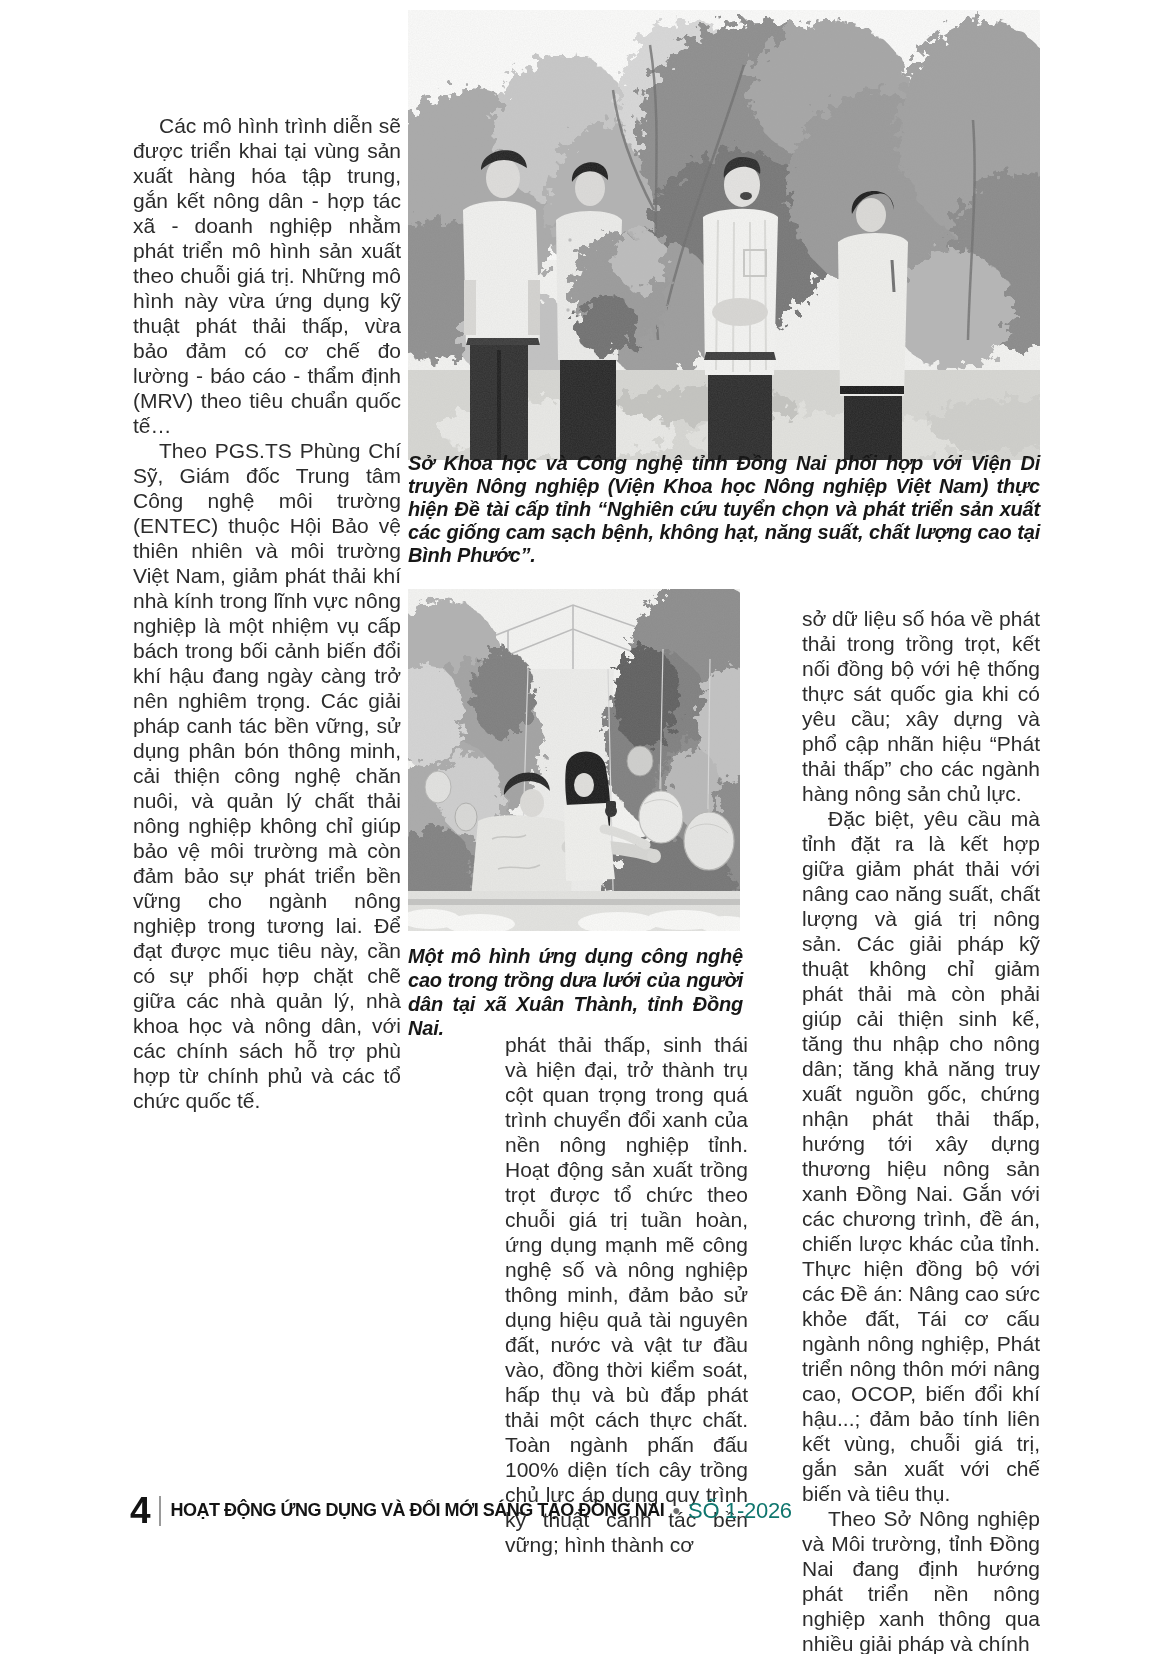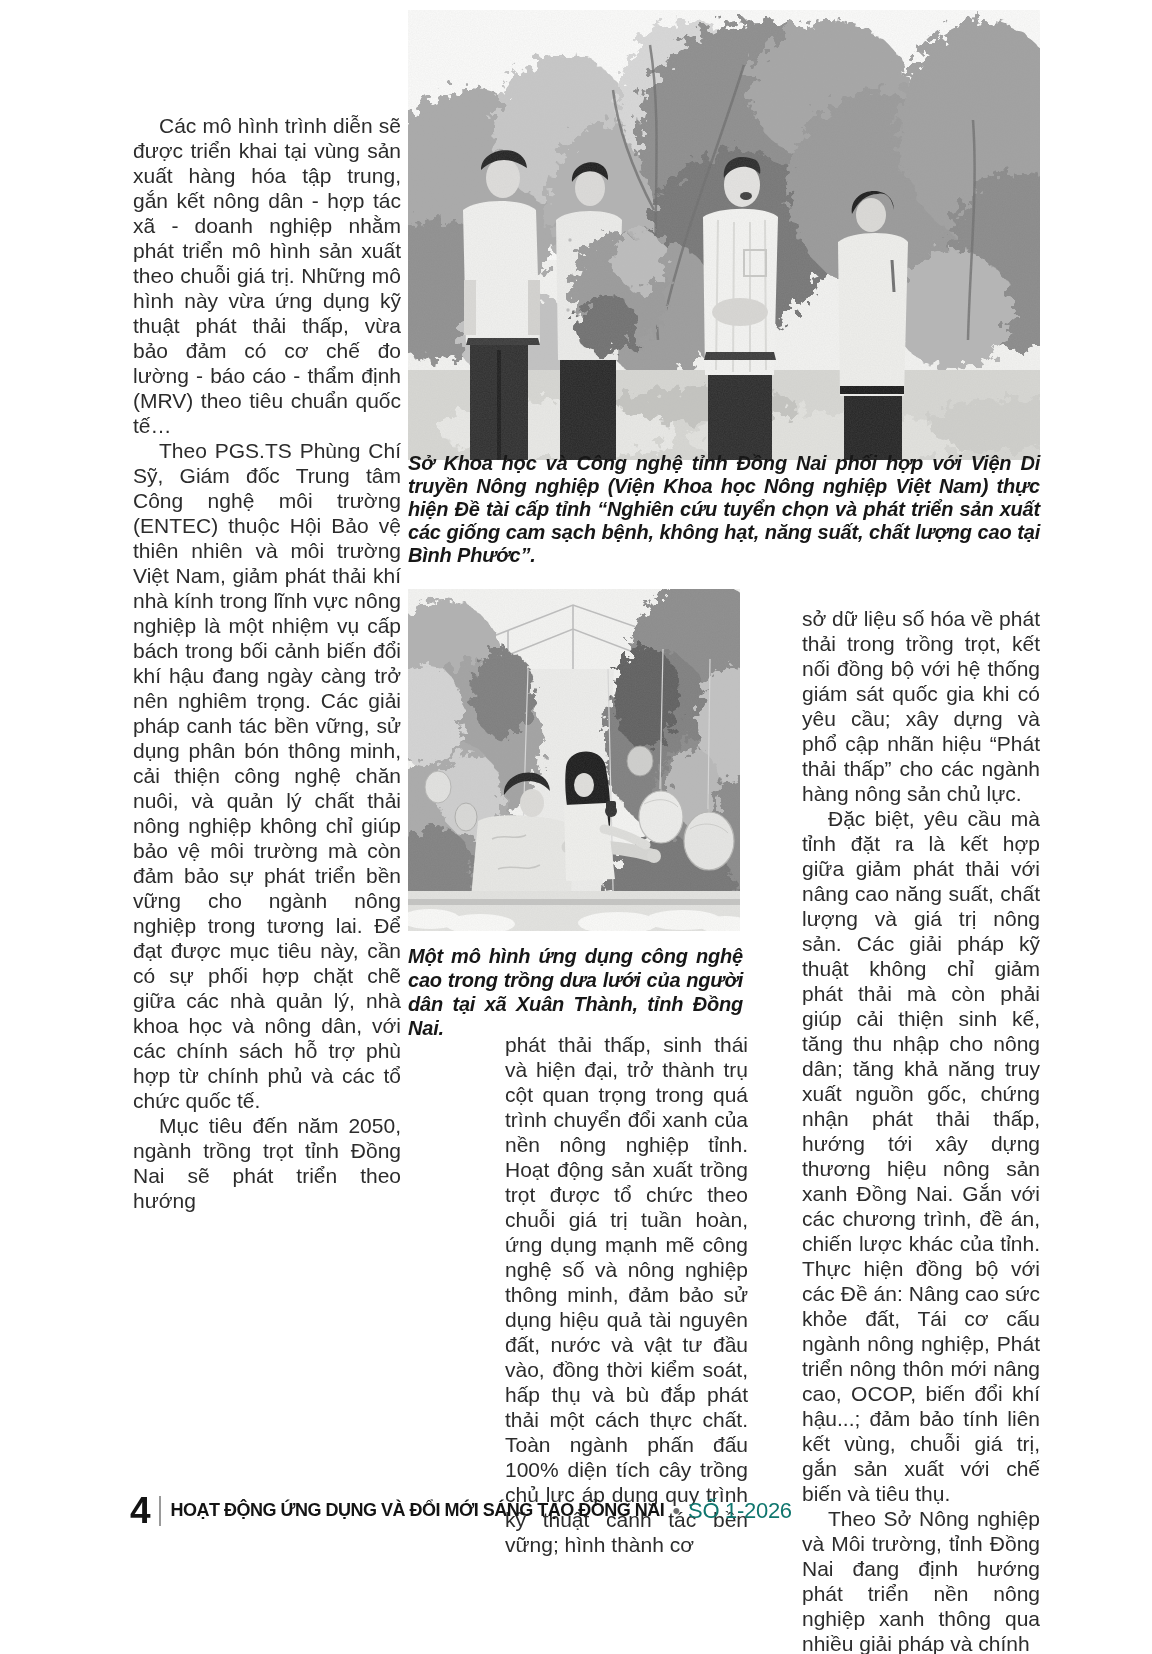--- a/index.html
+++ b/index.html
@@ -140,21 +140,20 @@
       </g>
       <rect width="632" height="450" filter="url(#grain1)"></rect>
     </svg>
   </div>
 
   <div class="photo-caption" style="left:408px; top:452px; width:632px;">Sở Khoa học và Công nghệ tỉnh Đồng Nai phối hợp với Viện Di truyền Nông nghiệp (Viện Khoa học Nông nghiệp Việt Nam) thực hiện Đề tài cấp tỉnh “Nghiên cứu tuyển chọn và phát triển sản xuất các giống cam sạch bệnh, không hạt, năng suất, chất lượng cao tại Bình Phước”.</div>
 
   <div class="col" id="col-left" style="left:133px; top:113px; width:268px;">
     <p>Các mô hình trình diễn sẽ được triển khai tại vùng sản xuất hàng hóa tập trung, gắn kết nông dân - hợp tác xã - doanh nghiệp nhằm phát triển mô hình sản xuất theo chuỗi giá trị. Những mô hình này vừa ứng dụng kỹ thuật phát thải thấp, vừa bảo đảm có cơ chế đo lường - báo cáo - thẩm định (MRV) theo tiêu chuẩn quốc tế…</p>
     <p>Theo PGS.TS Phùng Chí Sỹ, Giám đốc Trung tâm Công nghệ môi trường (ENTEC) thuộc Hội Bảo vệ thiên nhiên và môi trường Việt Nam, giảm phát thải khí nhà kính trong lĩnh vực nông nghiệp là một nhiệm vụ cấp bách trong bối cảnh biến đổi khí hậu đang ngày càng trở nên nghiêm trọng. Các giải pháp canh tác bền vững, sử dụng phân bón thông minh, cải thiện công nghệ chăn nuôi, và quản lý chất thải nông nghiệp không chỉ giúp bảo vệ môi trường mà còn đảm bảo sự phát triển bền vững cho ngành nông nghiệp trong tương lai. Để đạt được mục tiêu này, cần có sự phối hợp chặt chẽ giữa các nhà quản lý, nhà khoa học và nông dân, với các chính sách hỗ trợ phù hợp từ chính phủ và các tổ chức quốc tế.</p>
-    <p>Mục tiêu đến năm 2050, ngành trồng trọt tỉnh Đồng Nai sẽ phát triển theo hướng</p>
   </div>
 
   <div class="photo" style="left:408px; top:589px; width:332px; height:342px;">
     <svg viewBox="0 0 332 342" preserveAspectRatio="none">
       <defs>
         <filter id="leaf2" x="-25%" y="-25%" width="150%" height="150%">
           <feTurbulence type="fractalNoise" baseFrequency="0.11" numOctaves="3" seed="11" result="n2"></feTurbulence>
           <feDisplacementMap in="SourceGraphic" in2="n2" scale="24"></feDisplacementMap>
         </filter>
         <filter id="grain2">
@@ -251,21 +250,21 @@
     </svg>
   </div>
 
   <div class="photo-caption caption-small" style="left:408px; top:944px; width:335px;">Một mô hình ứng dụng công nghệ cao trong trồng dưa lưới của người dân tại xã Xuân Thành, tỉnh Đồng Nai.</div>
 
   <div class="col" id="col-mid" style="left:505px; top:1032px; width:243px;">
     <p class="noindent">phát thải thấp, sinh thái và hiện đại, trở thành trụ cột quan trọng trong quá trình chuyển đổi xanh của nền nông nghiệp tỉnh. Hoạt động sản xuất trồng trọt được tổ chức theo chuỗi giá trị tuần hoàn, ứng dụng mạnh mẽ công nghệ số và nông nghiệp thông minh, đảm bảo sử dụng hiệu quả tài nguyên đất, nước và vật tư đầu vào, đồng thời kiểm soát, hấp thụ và bù đắp phát thải một cách thực chất. Toàn ngành phấn đấu 100% diện tích cây trồng chủ lực áp dụng quy trình kỹ thuật canh tác bền vững; hình thành cơ</p>
   </div>
 
   <div class="col" id="col-right" style="left:802px; top:606px; width:238px;">
-    <p class="noindent">sở dữ liệu số hóa về phát thải trong trồng trọt, kết nối đồng bộ với hệ thống giám sát quốc gia khi có yêu cầu; xây dựng và phổ cập nhãn hiệu “Phát thải thấp” cho các ngành hàng nông sản chủ lực.</p>
+    <p class="noindent">sở dữ liệu số hóa về phát thải trong trồng trọt, kết nối đồng bộ với hệ thống thực sát quốc gia khi có yêu cầu; xây dựng và phổ cập nhãn hiệu “Phát thải thấp” cho các ngành hàng nông sản chủ lực.</p>
     <p>Đặc biệt, yêu cầu mà tỉnh đặt ra là kết hợp giữa giảm phát thải với nâng cao năng suất, chất lượng và giá trị nông sản. Các giải pháp kỹ thuật không chỉ giảm phát thải mà còn phải giúp cải thiện sinh kế, tăng thu nhập cho nông dân; tăng khả năng truy xuất nguồn gốc, chứng nhận phát thải thấp, hướng tới xây dựng thương hiệu nông sản xanh Đồng Nai. Gắn với các chương trình, đề án, chiến lược khác của tỉnh. Thực hiện đồng bộ với các Đề án: Nâng cao sức khỏe đất, Tái cơ cấu ngành nông nghiệp, Phát triển nông thôn mới nâng cao, OCOP, biến đổi khí hậu...; đảm bảo tính liên kết vùng, chuỗi giá trị, gắn sản xuất với chế biến và tiêu thụ.</p>
     <p>Theo Sở Nông nghiệp và Môi trường, tỉnh Đồng Nai đang định hướng phát triển nền nông nghiệp xanh thông qua nhiều giải pháp và chính</p>
   </div>
 
   <div class="footer">
     <span class="pageno">4</span>
     <span class="bar"></span>
     <span class="journal">HOẠT ĐỘNG ỨNG DỤNG VÀ ĐỔI MỚI SÁNG TẠO ĐỒNG NAI</span>
     <span class="dot">•</span>
     <span class="issue">SỐ 1-2026</span>

